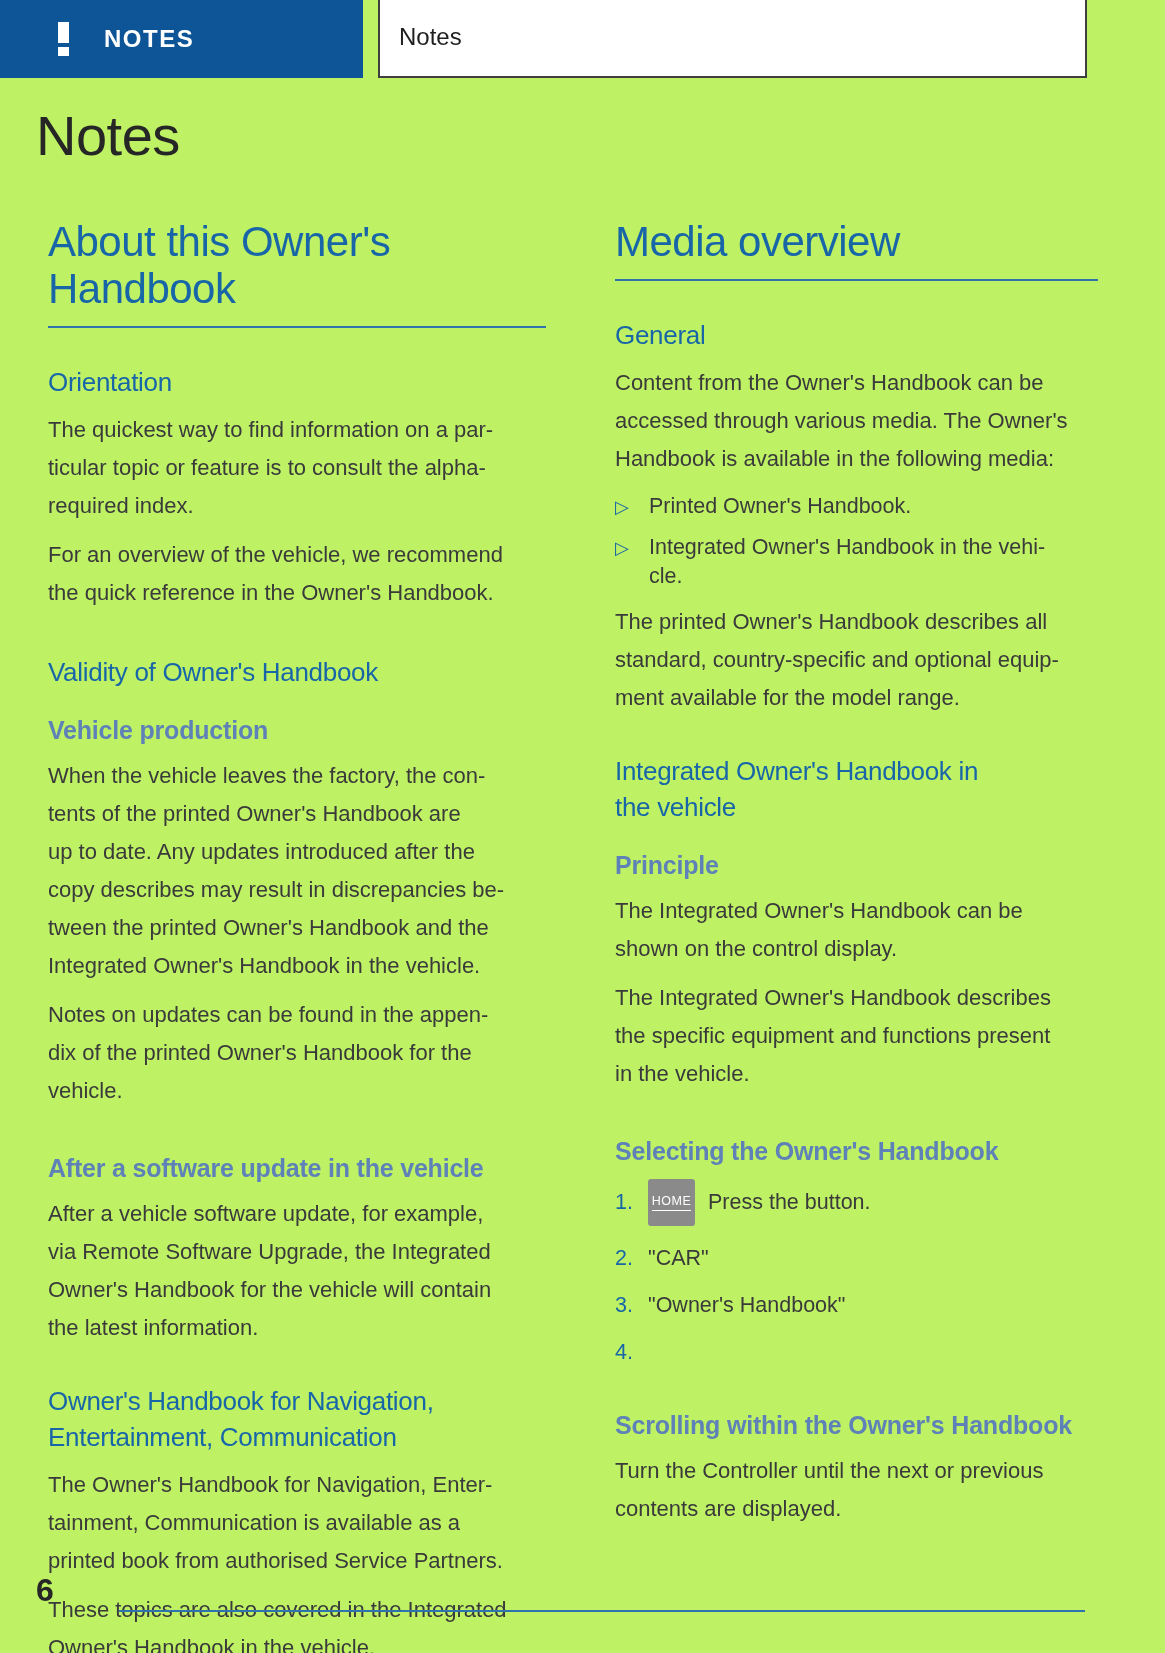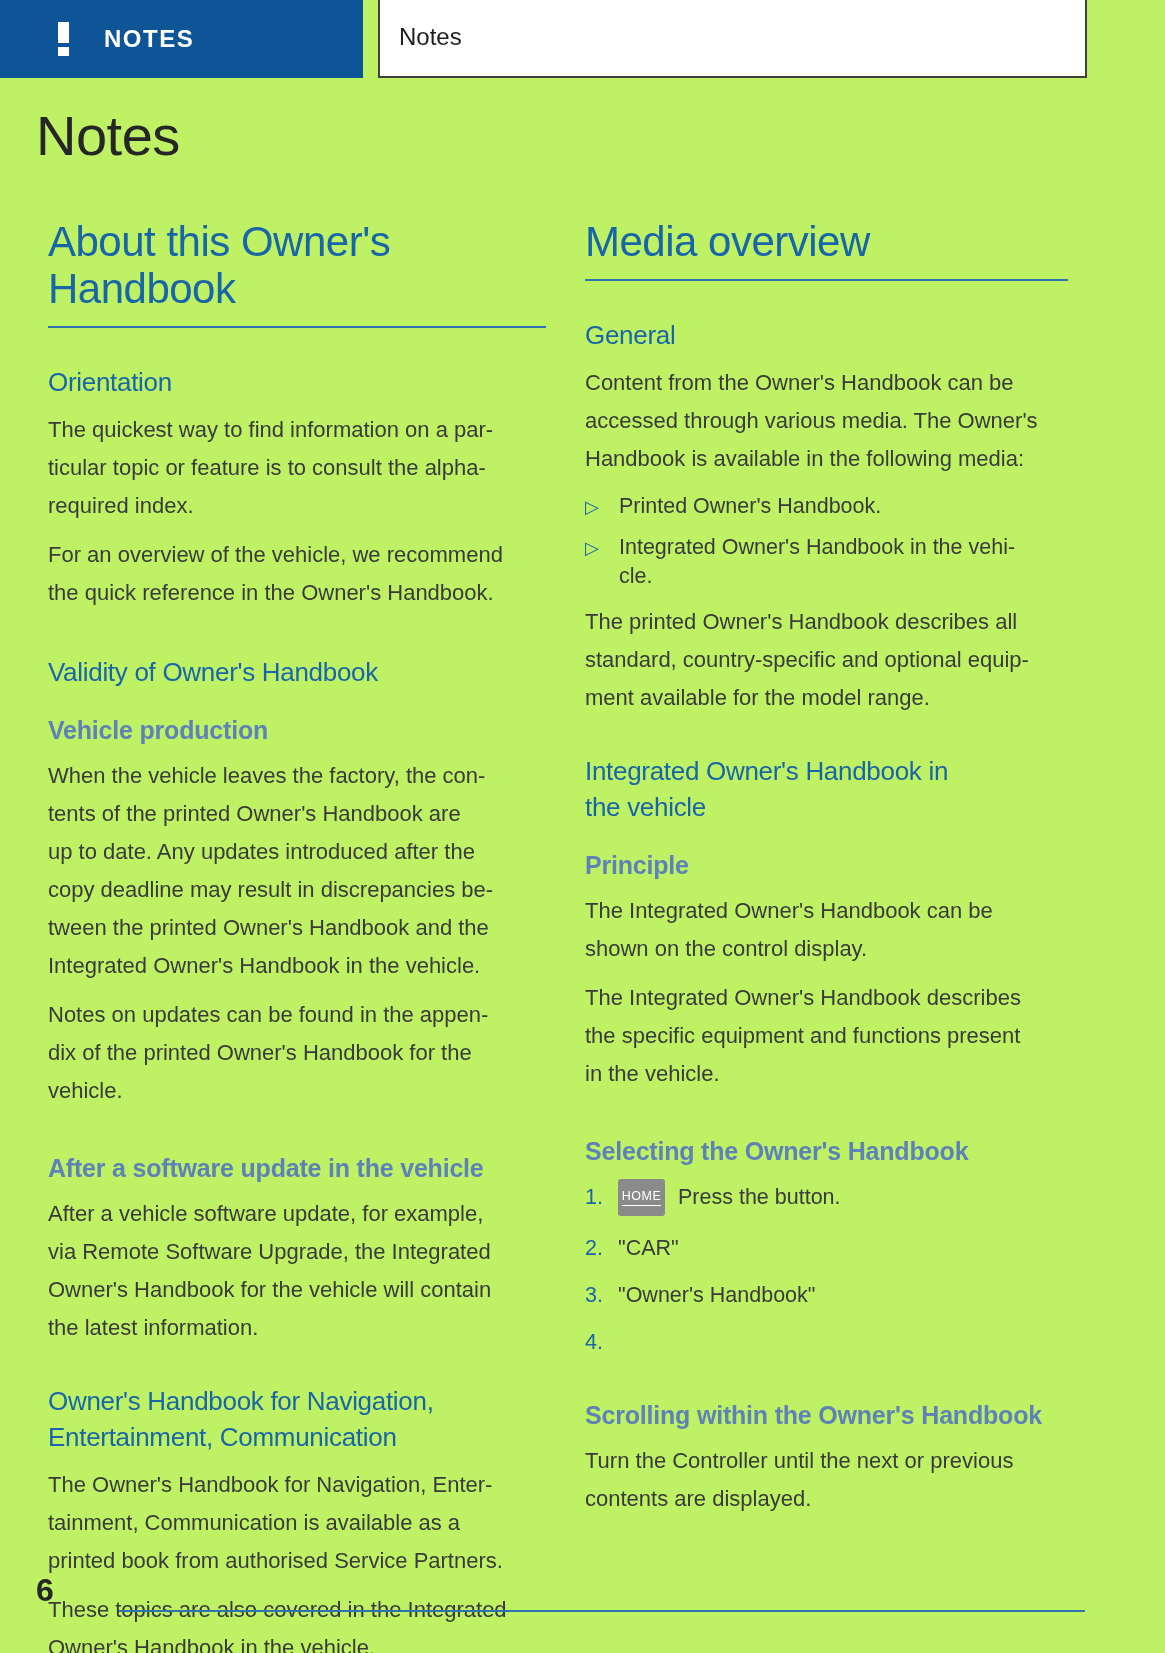--- a/index.html
+++ b/index.html
@@ -33,21 +33,21 @@
   }
   .running-head-box span{font-size:24px;color:#1f1f1f;margin-left:19px;}
   
   .page-title{
     position:absolute;left:36px;top:104px;margin:0;
     font-size:56px;line-height:64px;font-weight:400;color:#262626;letter-spacing:-0.5px;
   }
   
   .col{position:absolute;top:218px;}
   .col-left{left:48px;width:498px;}
-  .col-right{left:585px;width:483px;}
+  .col-right{left:615px;width:483px;}
   .h1{
     margin:0;font-size:42px;line-height:47px;font-weight:400;
     color:var(--heading-blue);white-space:pre-line;letter-spacing:-0.5px;
   }
   .rule{height:2px;background:var(--rule-blue);margin-top:14px;}
   .h2{
     margin:36px 0 0 0;font-size:26px;line-height:36px;font-weight:400;
     color:var(--heading-blue);white-space:pre-line;letter-spacing:-0.3px;
   }
   .h2.tight{margin-top:42px;}
@@ -67,21 +67,21 @@
   .bullet-text{font-size:21.5px;line-height:29px;white-space:pre-line;}
   
   .steps{margin:12px 0 0 0;}
   .step{display:flex;align-items:center;margin:0 0 18px 0;}
   .step-num{
     width:33px;flex:0 0 33px;color:var(--heading-blue);
     font-size:21.5px;line-height:29px;
   }
   .step-text{font-size:21.5px;line-height:29px;white-space:pre-line;}
   .home-key{
-    width:47px;height:37px;flex:0 0 47px;background:var(--home-key-gray);
+    width:47px;height:47px;flex:0 0 47px;background:var(--home-key-gray);
     border-radius:3px;display:inline-flex;align-items:center;justify-content:center;
     margin-right:13px;
   }
   .home-key-label{
     color:#fff;font-size:12.5px;letter-spacing:0.5px;
     border-bottom:1.5px solid #fff;padding-bottom:2px;
   }
   
   .page-number{
     position:absolute;left:36px;top:1572px;font-size:32px;font-weight:700;color:#262626;
@@ -119,21 +119,21 @@
 ticular topic or feature is to consult the alpha-
 required index.</p>
     <p>For an overview of the vehicle, we recommend
 the quick reference in the Owner's Handbook.</p>
 
     <h3 class="h2 tight">Validity of Owner's Handbook</h3>
     <h4 class="h3">Vehicle production</h4>
     <p>When the vehicle leaves the factory, the con-
 tents of the printed Owner's Handbook are
 up to date. Any updates introduced after the
-copy deadline may result in discrepancies be-
+copy describes may result in discrepancies be-
 tween the printed Owner's Handbook and the
 Integrated Owner's Handbook in the vehicle.</p>
     <p>Notes on updates can be found in the appen-
 dix of the printed Owner's Handbook for the
 vehicle.</p>
 
     <h4 class="h3">After a software update in the vehicle</h4>
     <p>After a vehicle software update, for example,
 via Remote Software Upgrade, the Integrated
 Owner's Handbook for the vehicle will contain

